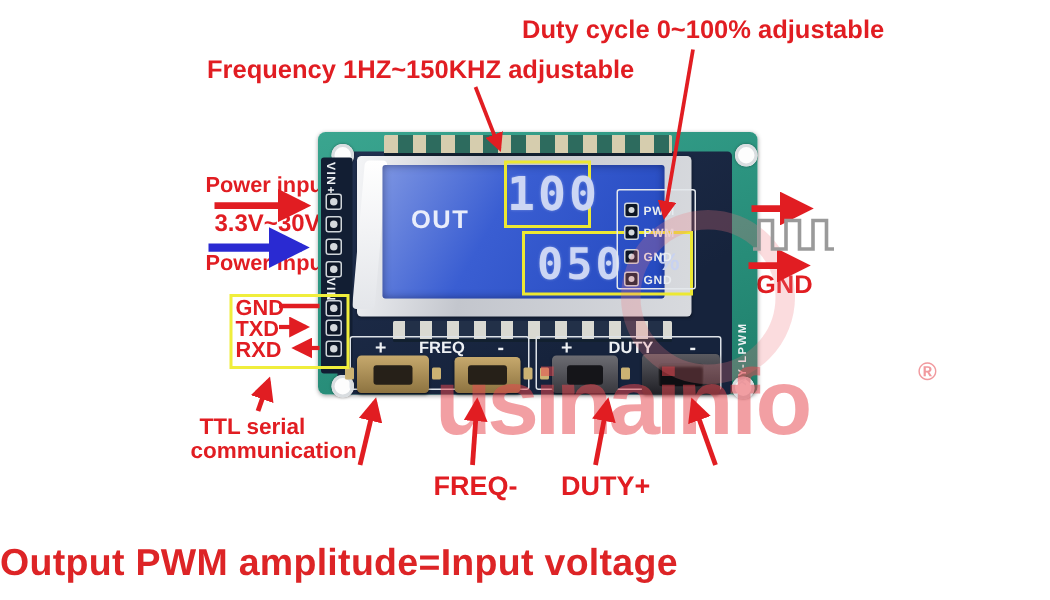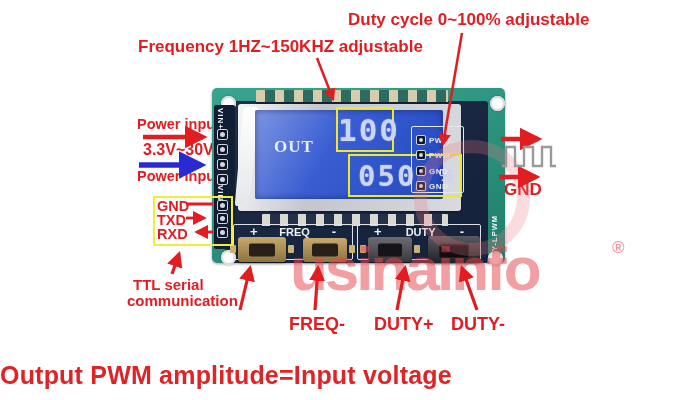--- a/index.html
+++ b/index.html
@@ -30,21 +30,21 @@
 
   
   #lcd-bezel { position:absolute; left:26px; top:16px; width:223px; height:107px;
     background:linear-gradient(100deg,#f4f5f7 0%, #c3c6cd 35%, #d8dade 100%);
     border-radius:3px; box-shadow:0 1px 2px rgba(0,0,0,.4); }
   #lcd-bezel::before { content:""; position:absolute; left:1px; top:3px; width:15px;
     height:99px; background:linear-gradient(#ffffff,#e4e6ea); transform:skewX(-5deg);
     border-radius:3px; }
   #lcd-screen { position:absolute; left:17px; top:6px; width:188px; height:89px;
     background:linear-gradient(120deg,#7d95e2 0%, #3a5ed2 40%, #2348be 100%);
-    border-radius:2px; box-shadow:inset 0 0 6px rgba(0,0,30,.45);font-family:Liberation Serif, serif; }
+    border-radius:2px; box-shadow:inset 0 0 6px rgba(0,0,30,.45); }
   #out-label { position:absolute; left:19px; top:27px; color:#e9edfb;
     font-size:17px; font-weight:bold; letter-spacing:1px; }
   .seg-box { position:absolute; border:2px solid #ece832; display:flex; align-items:center; }
   #freq-box { left:124px; top:19px; width:58px; height:45px; }
   #duty-box { left:136px; top:66px; width:114px; height:43px; }
   .seg-digits { font-family:"DejaVu Sans Mono", monospace; font-weight:bold;
     color:#ccd6f4; letter-spacing:2px; text-shadow:0 0 2px rgba(230,238,255,.35); }
   #freq-box .seg-digits { font-size:31px; margin:0 auto; }
   #duty-box .seg-digits { font-size:29px; margin-left:8px; }
   #percent-sign { color:#c8d2f0; font-size:16px; font-weight:bold; margin-left:auto; margin-right:7px; }
@@ -230,21 +230,20 @@
   <div class="ann serial-lbl" style="top:212px;">TXD</div>
   <div class="ann serial-lbl" style="top:226px;">RXD</div>
 
   <div class="ann" id="ann-ttl1">TTL serial</div>
   <div class="ann" id="ann-ttl2">communication</div>
 
   <div class="ann" id="ann-gnd-right">GND</div>
 
   <div class="ann btn-lbl" id="ann-freq-minus">FREQ-</div>
   <div class="ann btn-lbl" id="ann-duty-plus">DUTY+</div>
-  <div class="ann btn-lbl" id="ann-duty-minus">DUTY-</div>
 
   <div id="footer-note">Output PWM amplitude=Input voltage</div>
 
   <svg id="overlay" viewBox="0 0 700 400" xmlns="http://www.w3.org/2000/svg">
     <defs>
       <marker id="mRed" markerWidth="5" markerHeight="5" refX="4" refY="2.5" orient="auto" markerUnits="strokeWidth">
         <path d="M0,0 L5,2.5 L0,5 Z" fill="#e11d22"></path>
       </marker>
       <marker id="mBlue" markerWidth="5" markerHeight="5" refX="4" refY="2.5" orient="auto" markerUnits="strokeWidth">
         <path d="M0,0 L5,2.5 L0,5 Z" fill="#2a2ad2"></path>

